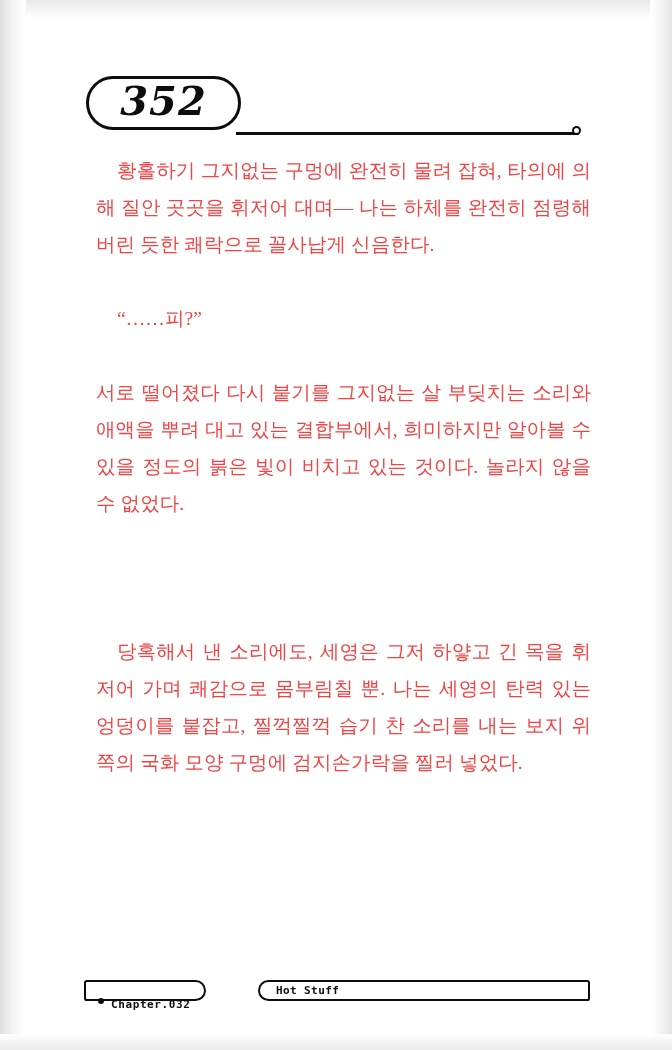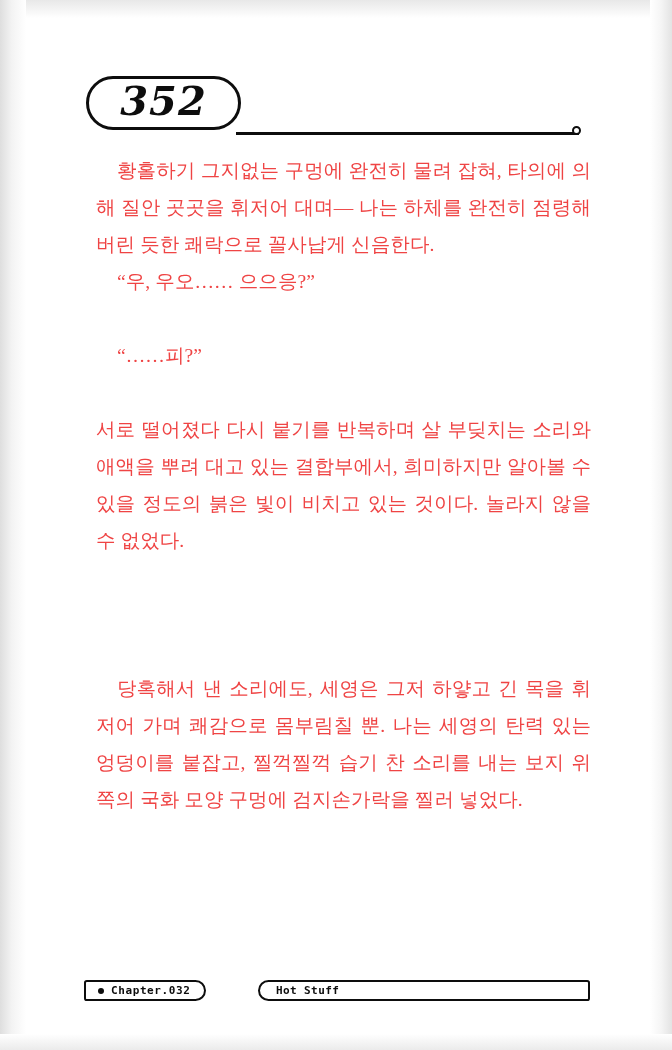--- a/index.html
+++ b/index.html
@@ -133,27 +133,26 @@
     left: 0;
     top: 980px;
     width: 672px;
     height: 40px;
   }
   .chapter-tag {
     position: absolute;
     left: 84px;
     top: 0px;
     height: 21px;
-    padding: 0 14px 0 12px;
+    padding: 16px 14px 0 12px;
     border: 2px solid #0d0d0d;
     border-radius: 3px 11px 11px 3px;
     background: #ffffff;
     box-sizing: border-box;
     display: flex;
-    align-items: center;
     gap: 7px;
   }
   .chapter-dot {
     width: 6px;
     height: 6px;
     border-radius: 50%;
     background: #0d0d0d;
     flex: none;
   }
   .chapter-label {
@@ -199,25 +198,24 @@
 
   <div class="pagenum-wrap">
     <div class="pagenum-badge"></div>
     <div class="pagenum-text">352</div>
     <div class="rule-line"></div>
     <div class="rule-dot"></div>
   </div>
 
   <div class="body-text">
     <p class="para">황홀하기 그지없는 구멍에 완전히 물려 잡혀, 타의에 의해 질안 곳곳을 휘저어 대며— 나는 하체를 완전히 점령해 버린 듯한 쾌락으로 꼴사납게 신음한다.</p>
-    <p class="para quote">“우, 우오…… 으으응?”</p>
     <div class="gap"></div>
     <p class="para quote">“……피?”</p>
     <div class="gap"></div>
-    <p class="para noindent">서로 떨어졌다 다시 붙기를 반복하며 살 부딪치는 소리와 애액을 뿌려 대고 있는 결합부에서, 희미하지만 알아볼 수 있을 정도의 붉은 빛이 비치고 있는 것이다. 놀라지 않을 수 없었다.</p>
+    <p class="para noindent">서로 떨어졌다 다시 붙기를 그지없는 살 부딪치는 소리와 애액을 뿌려 대고 있는 결합부에서, 희미하지만 알아볼 수 있을 정도의 붉은 빛이 비치고 있는 것이다. 놀라지 않을 수 없었다.</p>
     <div class="gap"></div>
     <div class="gap"></div>
     <div class="gap"></div>
     <p class="para">당혹해서 낸 소리에도, 세영은 그저 하얗고 긴 목을 휘저어 가며 쾌감으로 몸부림칠 뿐. 나는 세영의 탄력 있는 엉덩이를 붙잡고, 찔꺽찔꺽 습기 찬 소리를 내는 보지 위쪽의 국화 모양 구멍에 검지손가락을 찔러 넣었다.</p>
   </div>
 
   <div class="footer">
     <div class="chapter-tag">
       <span class="chapter-dot"></span>
       <span class="chapter-label">Chapter.032</span>

